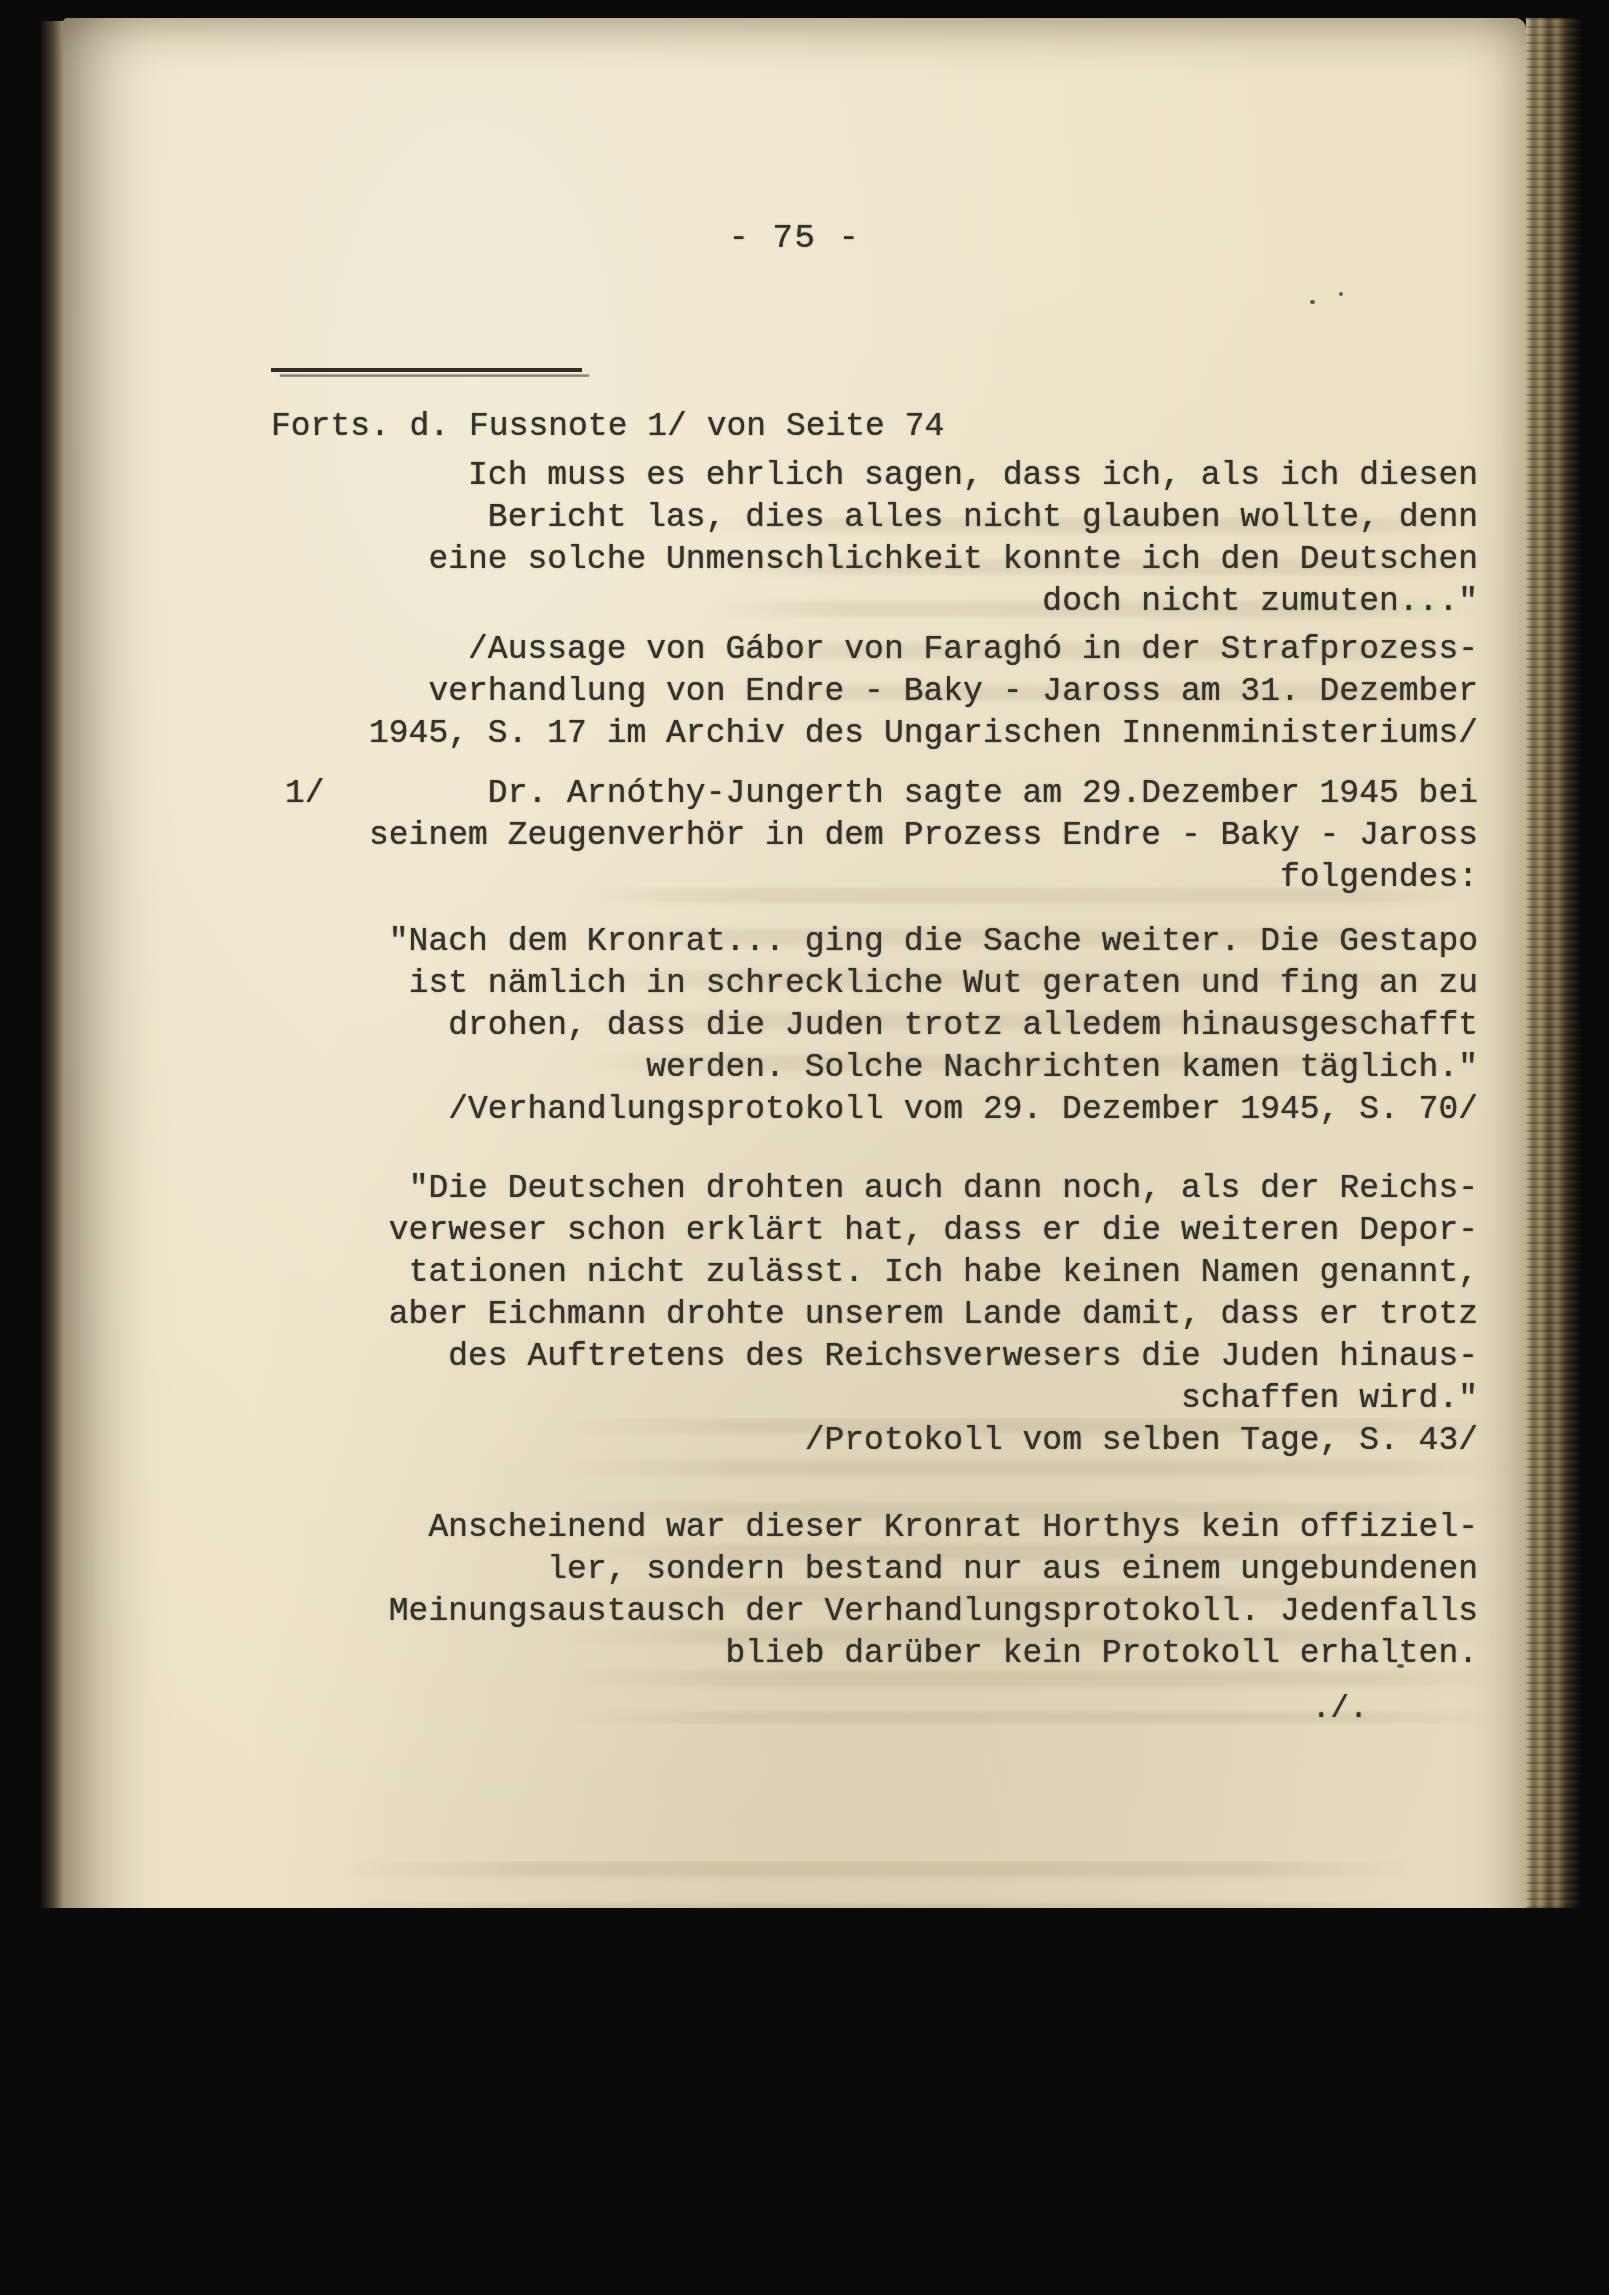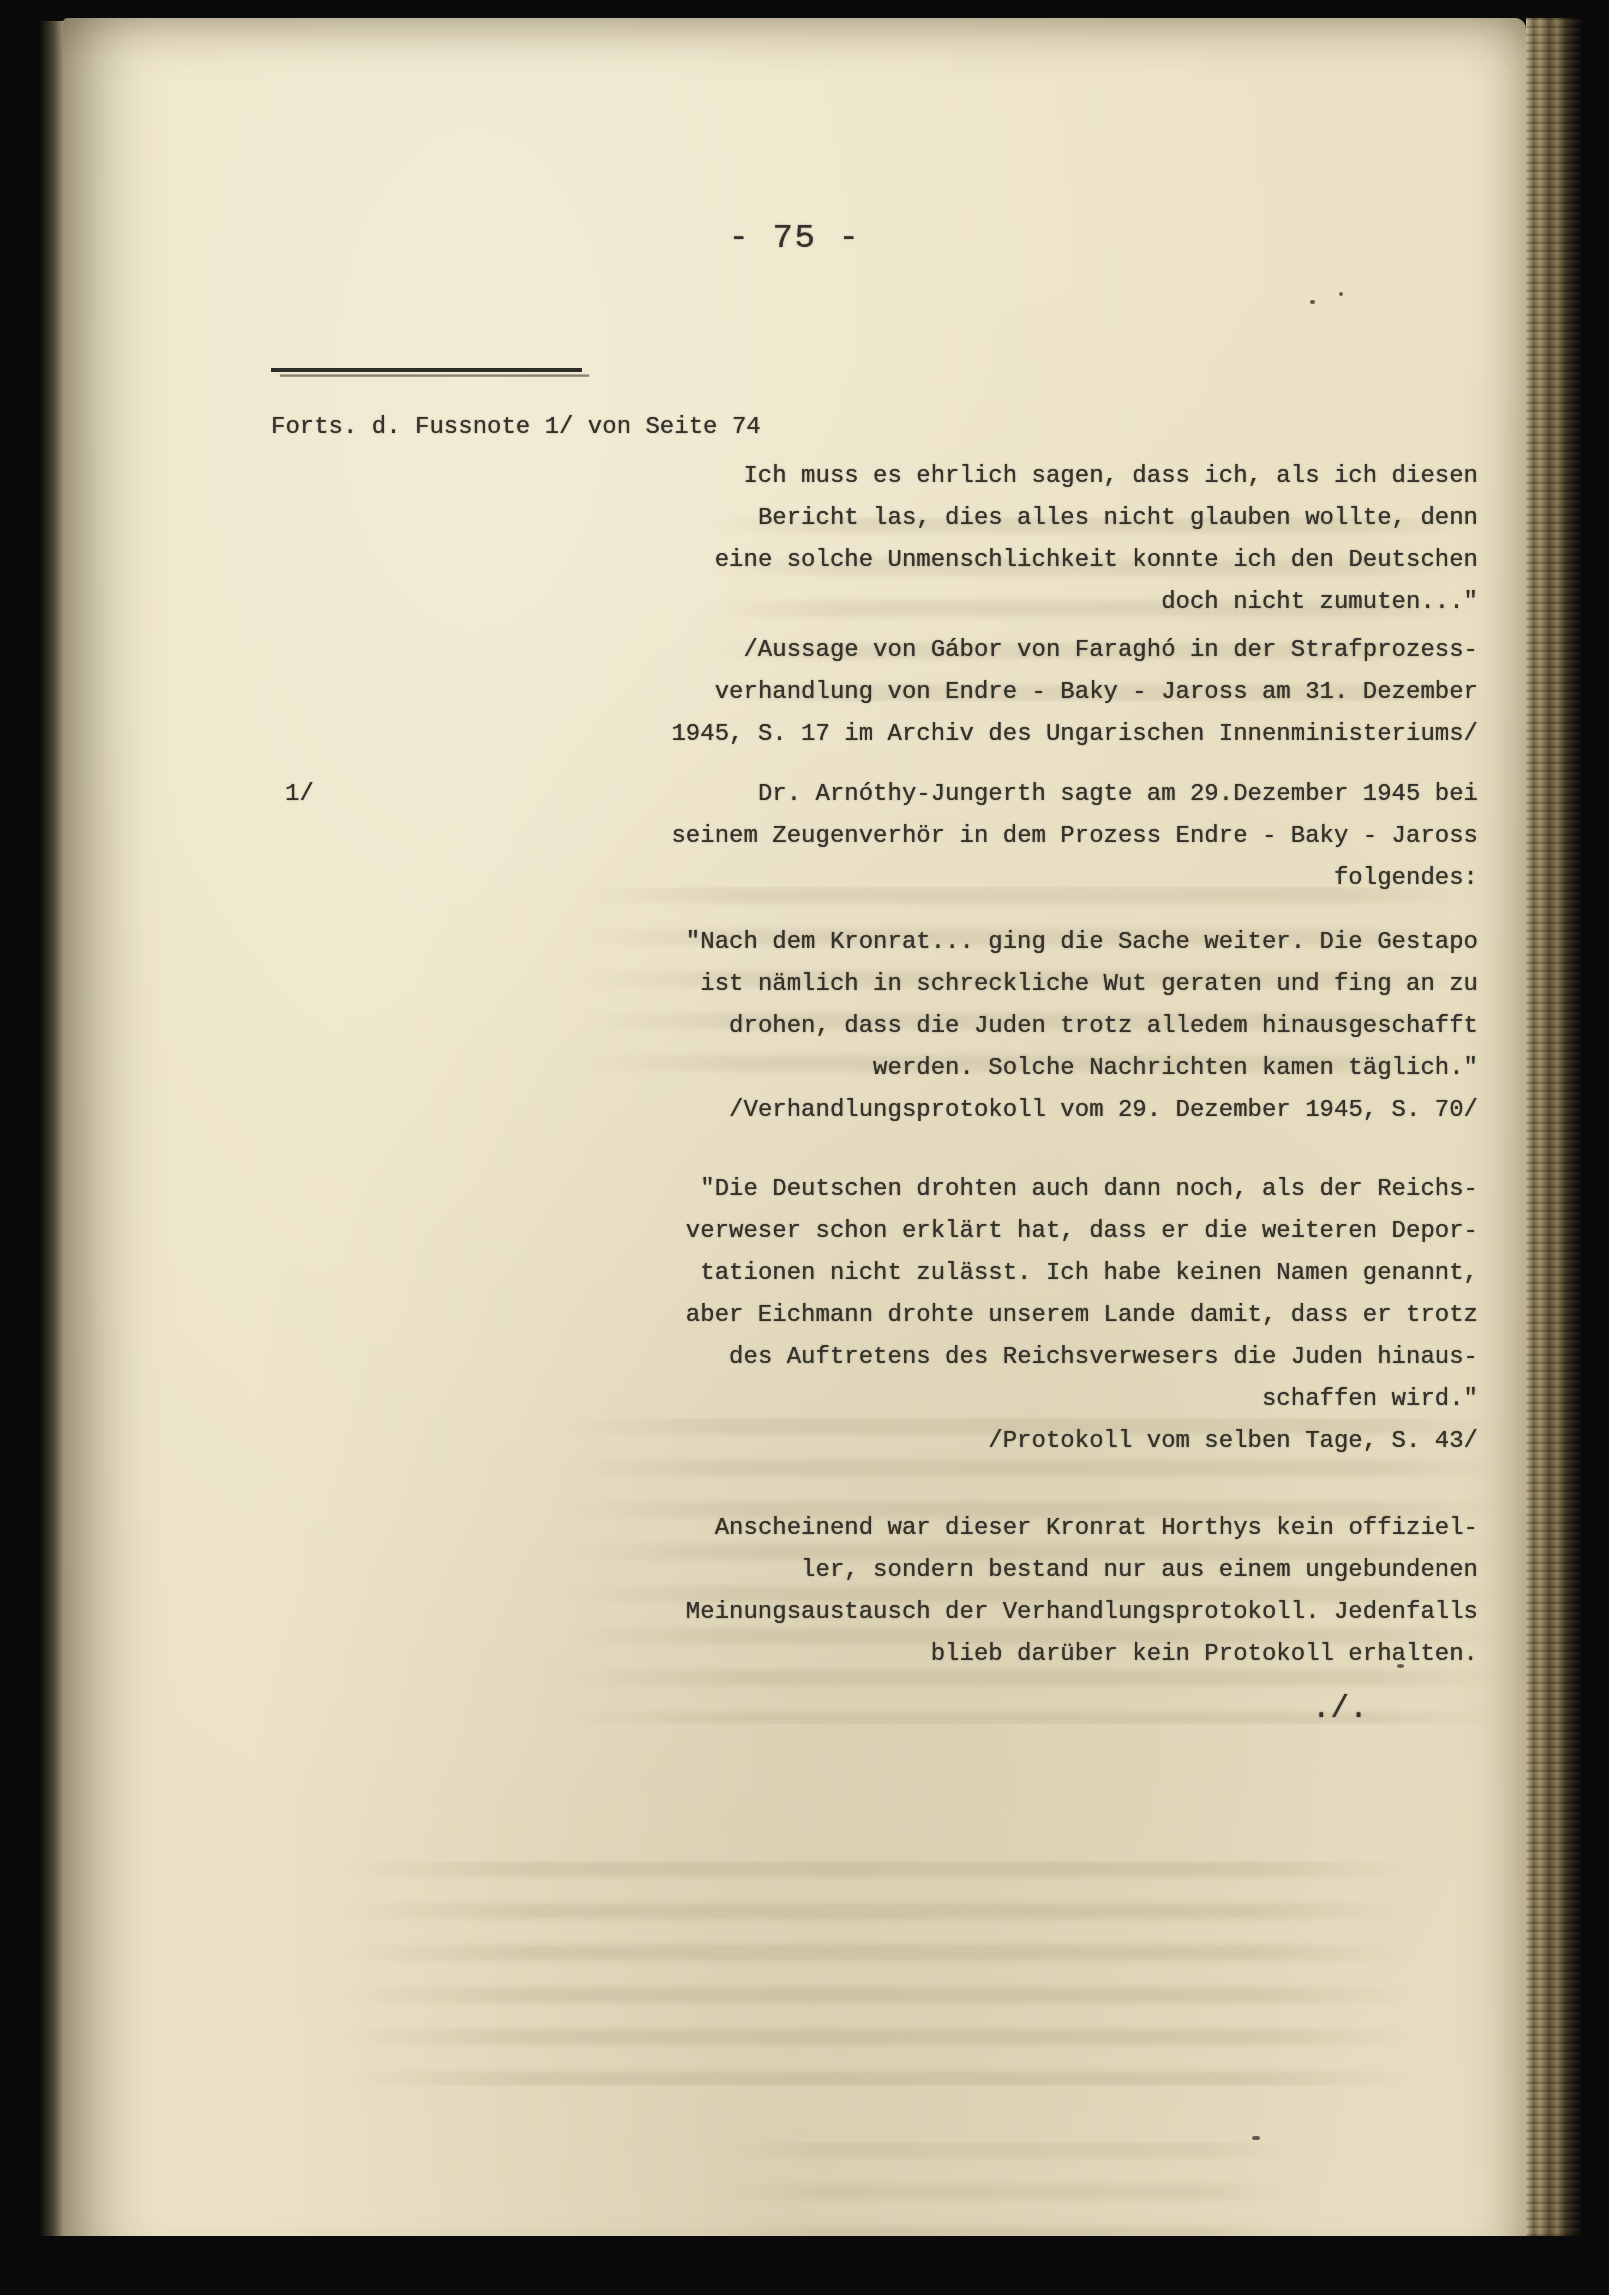--- a/index.html
+++ b/index.html
@@ -3,21 +3,21 @@
 <meta charset="utf-8">
 <style>
   html, body {
     margin: 0;
     padding: 0;
     background: #0a0a0a;
   }
   .screenshot {
     position: relative;
     width: 1609px;
-    height: 2236px;
+    height: 1908px;
     overflow: hidden;
     background: #0a0a0a;
     font-family: "Liberation Mono", "DejaVu Sans Mono", monospace;
   }
   
   .gutter-sliver {
     position: absolute;
     left: 40px;
     top: 21px;
     width: 24px;
@@ -90,21 +90,21 @@
     font-size: 27px;
     line-height: 27px;
   }
   .rule {
     margin-top: 22.5px;
     width: 311px;
     height: 4px;
     background: #2f2d27;
     box-shadow: 8px 5.6px 0 -0.8px rgba(47, 45, 39, 0.55);
   }
-  .fn { font-size: 24px; line-height: 42px; }
+  .fn { font-size: 33px; line-height: 42px; }
   .fn-header { margin-top: 34px; }
   .indent-a { margin-left: 80px; text-align: right; }
   .indent-b { margin-left: 47px; text-align: right; }
   .gap-xs { margin-top: 6.4px; }
   .gap-sm { margin-top: 17.7px; }
   .gap-md { margin-top: 22.5px; }
   .gap-lg { margin-top: 37px; }
   .gap-xl { margin-top: 45px; }
   .hang { position: relative; }
   .fn-marker {

